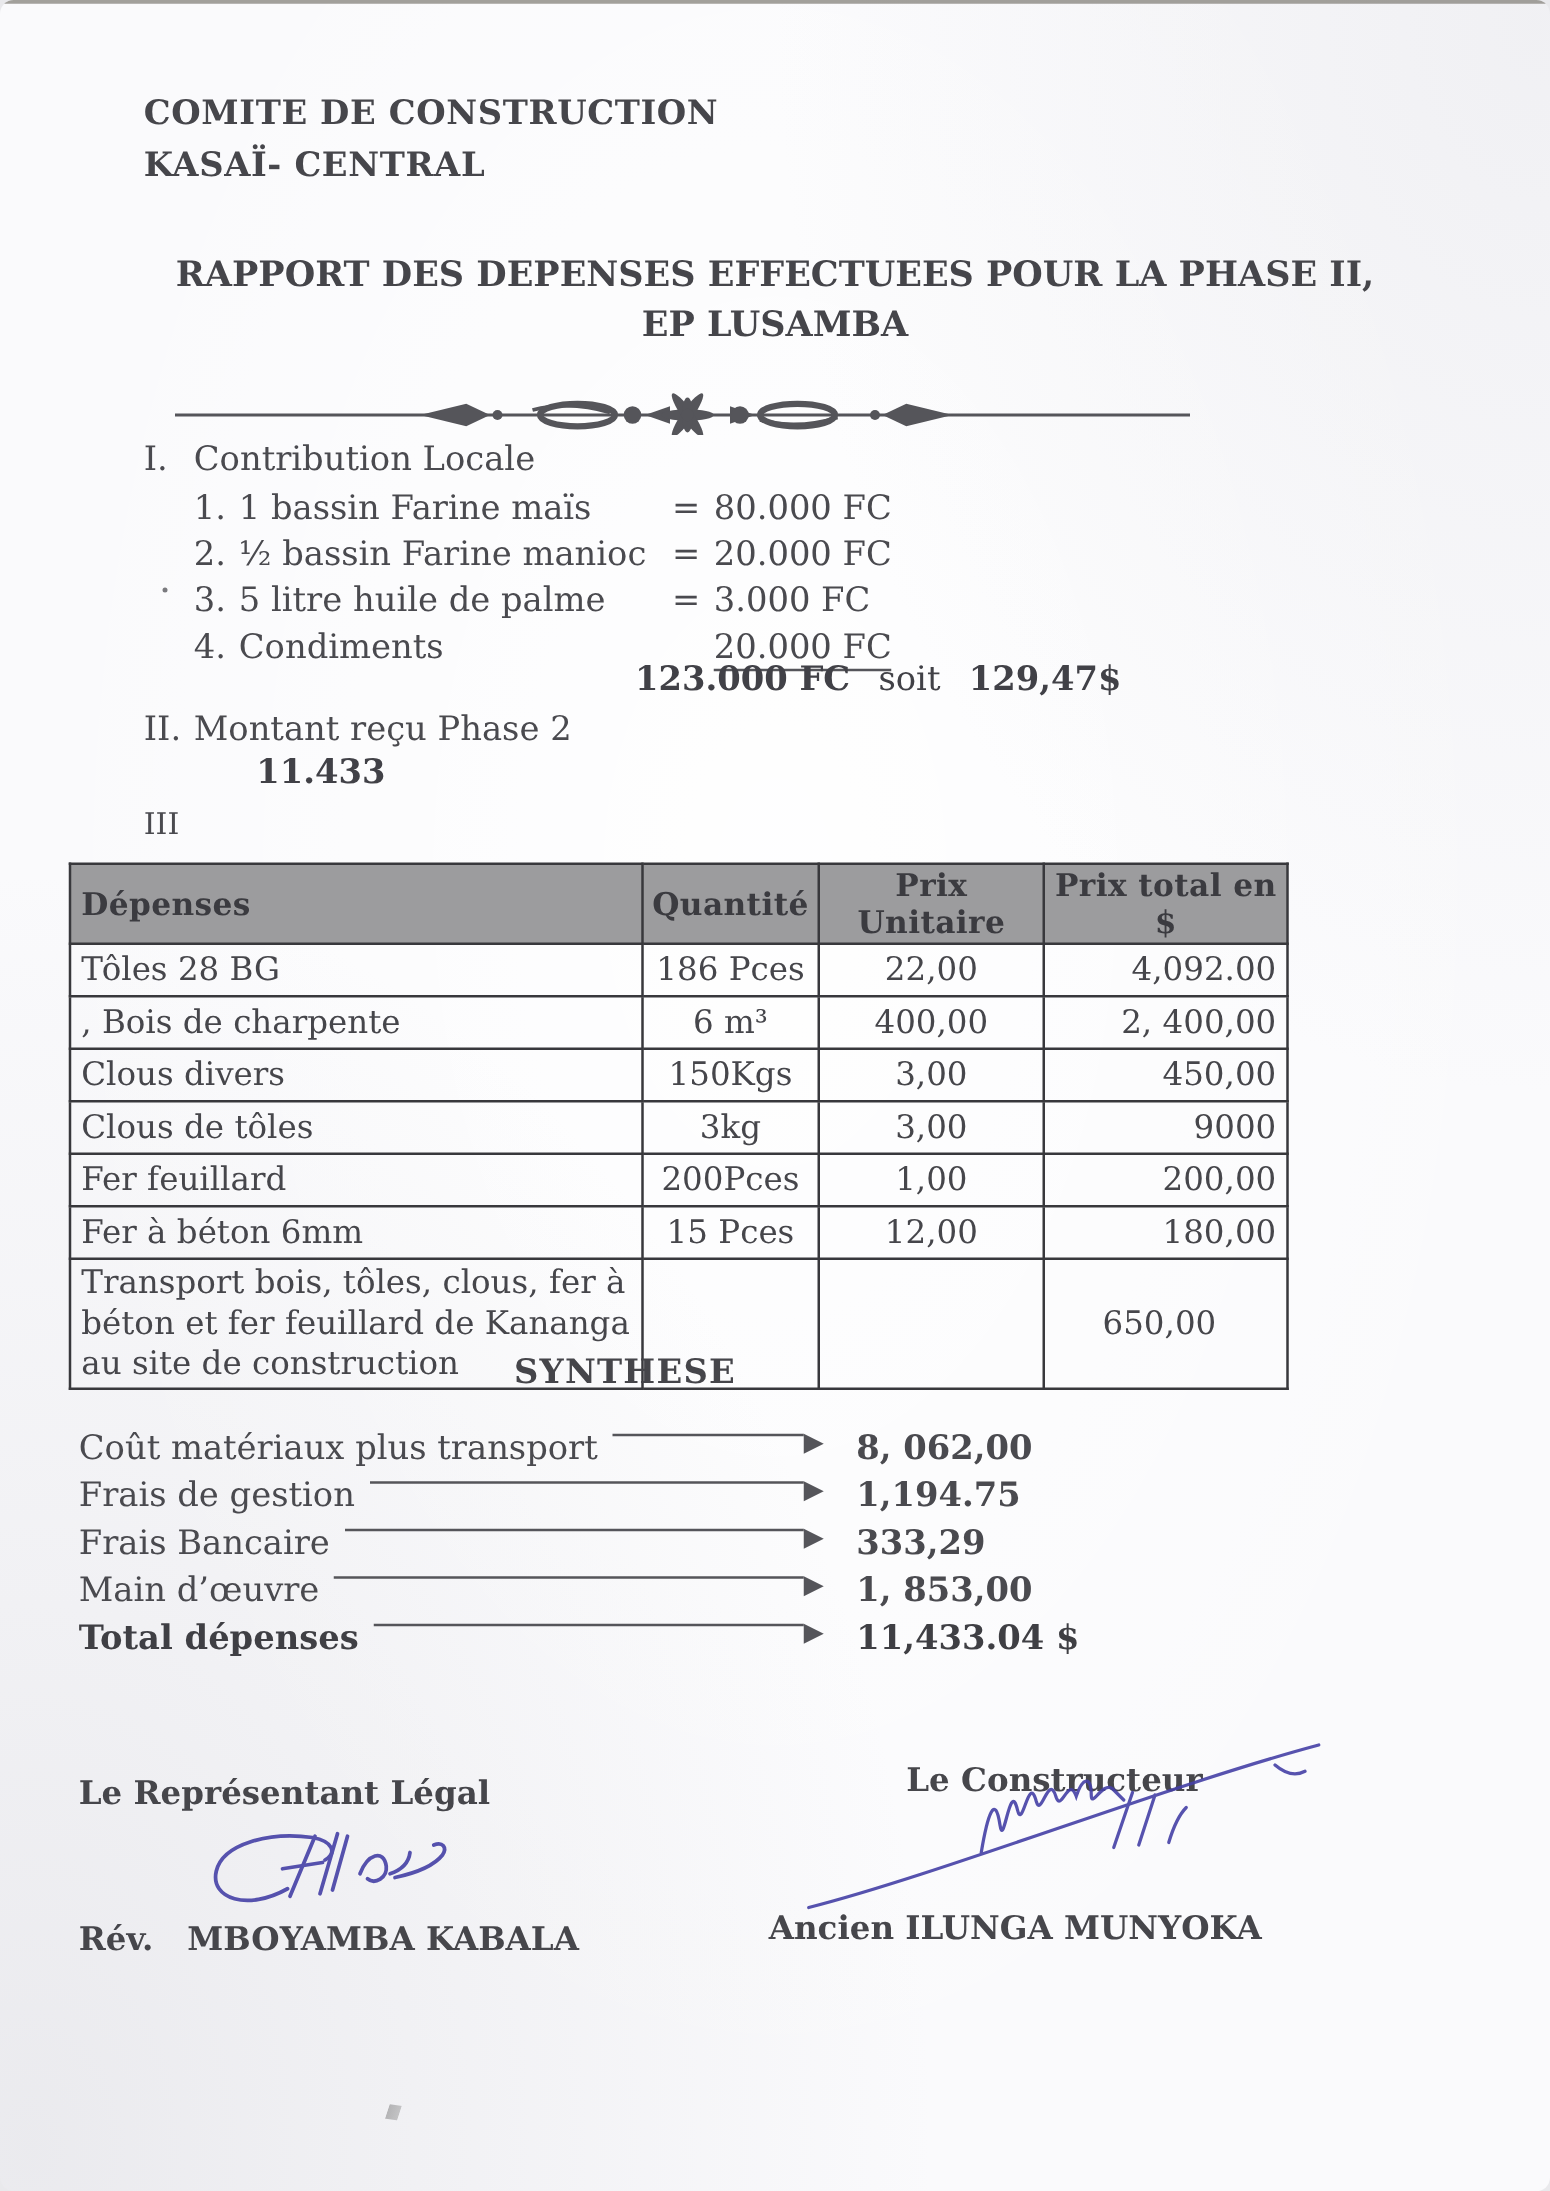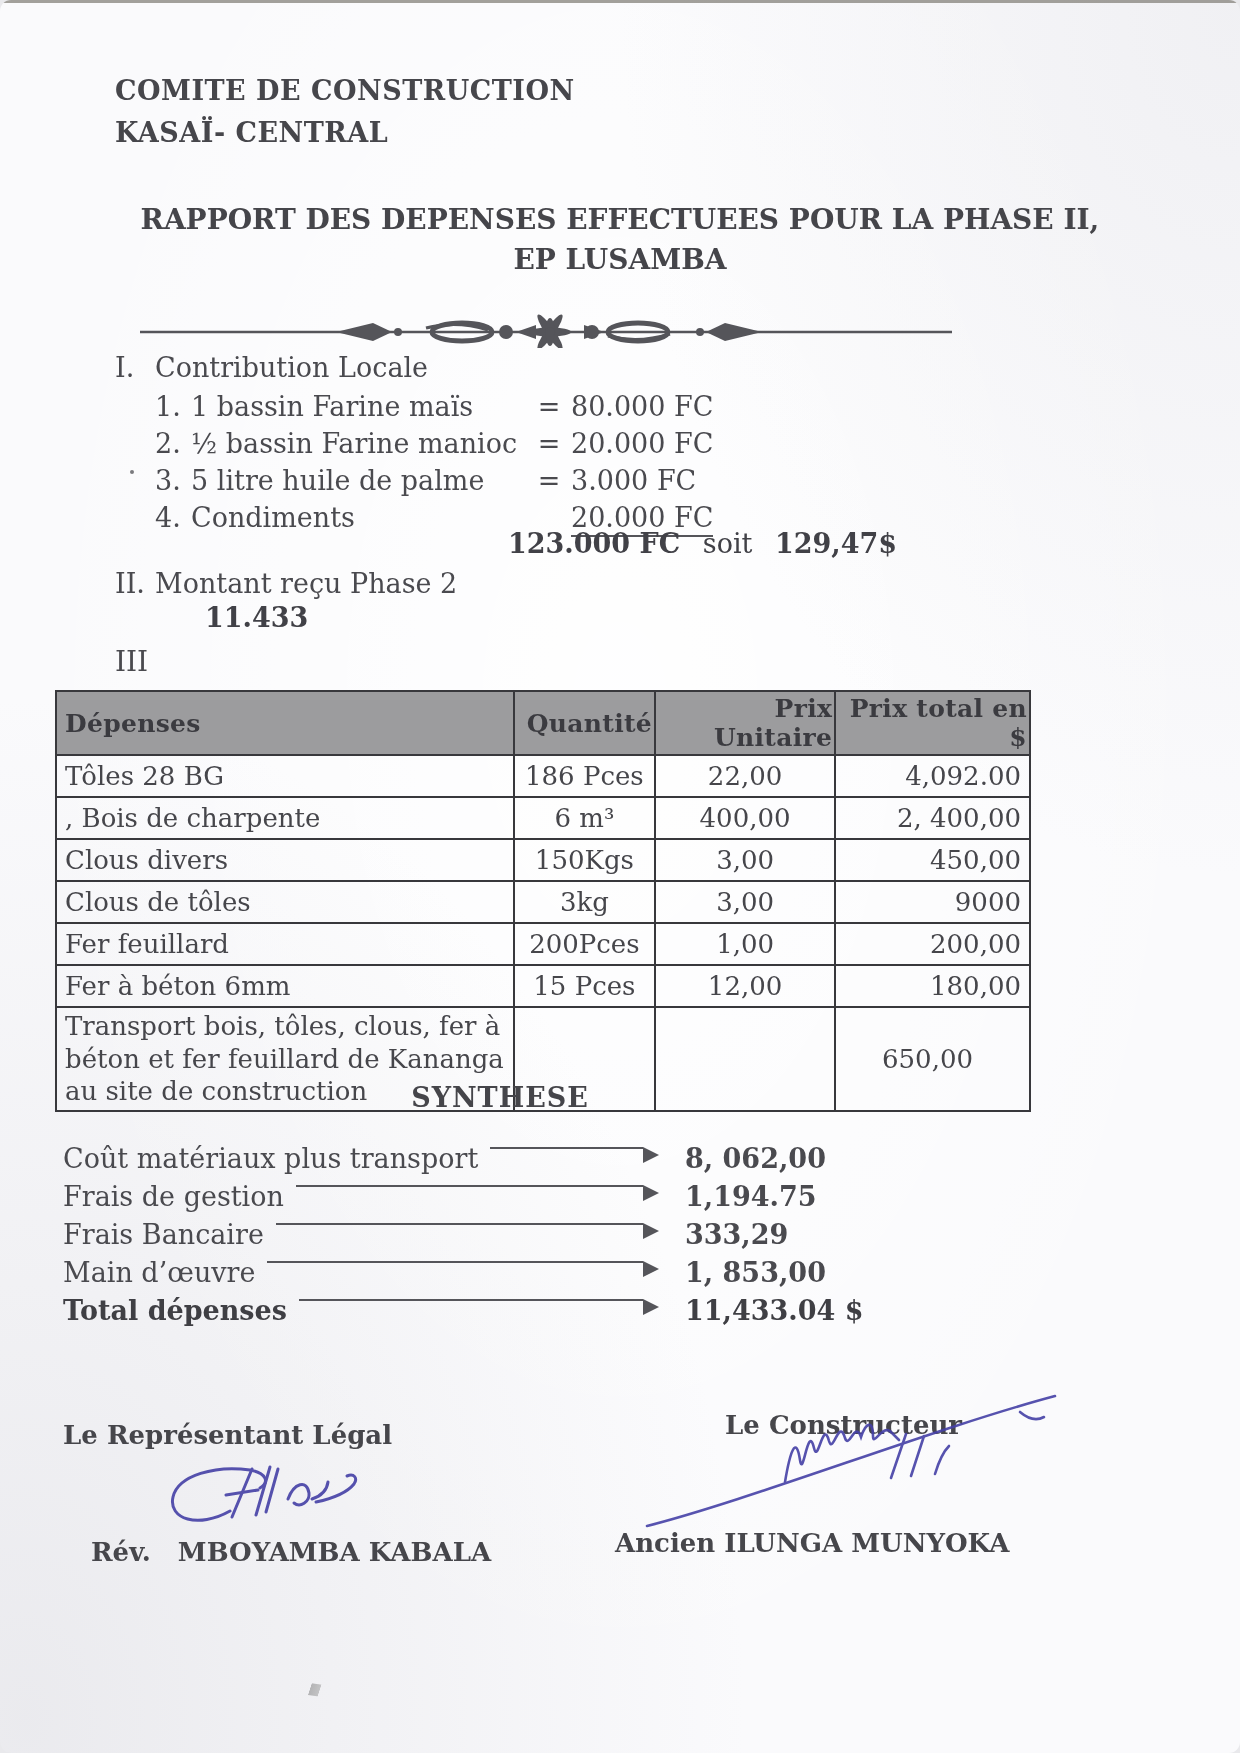--- a/index.html
+++ b/index.html
@@ -32,50 +32,50 @@
   .item .num{width:36px;}
   .item .lbl{width:336px;}
   .item .eq{width:44px;text-align:center;}
   .underl{border-bottom:2px solid #55555a;padding-bottom:2px;}
 
   .total-line{top:528px;left:508px;font-size:27px;color:#414147;}
   .total-line .soit{font-weight:normal;margin:0 14px;}
 
   .sec2{top:568px;left:115px;font-size:27px;}
   .sec2-amount{top:602px;left:205px;font-size:27px;font-weight:bold;color:#414147;}
-  .sec3{top:645px;left:115px;font-size:28px;}
+  .sec3{top:645px;left:115px;font-size:24px;}
 
   table.exp{
     top:690px;left:55px;width:976px;position:absolute;
     border-collapse:collapse;font-size:26px;color:#46464b;
   }
   table.exp th,table.exp td{border:2px solid #38383c;}
   table.exp th{
     background:#9c9c9e;color:#3b3b40;font-size:25px;height:36px;
     text-align:left;padding:2px 8px;letter-spacing:.3px;
   }
-  table.exp th.c{text-align:right;padding:2px 2px;}
+  table.exp th.c{text-align:center;padding:2px 2px;}
   table.exp td{height:36px;padding:2px 8px;line-height:1.25;}
   td.qty,td.unit{text-align:center;}
   td.tot{text-align:right;padding-right:28px;}
   td.wrap{padding:6px 10px;}
 
   .synth-title{top:1082px;left:0;width:1000px;text-align:center;font-size:27px;font-weight:bold;letter-spacing:1px;color:#45454a;}
   .synth{top:1143px;left:63px;width:822px;font-size:27px;}
   .srow{display:flex;align-items:flex-start;height:38px;}
   .srow .slbl{white-space:nowrap;margin-right:12px;}
   .srow .sline{flex:1;border-top:2px solid #55555a;height:0;margin-top:4px;}
   .srow .ahead{width:0;height:0;border-left:16px solid #55555a;border-top:8px solid transparent;border-bottom:8px solid transparent;margin-top:4px;}
   .srow .sval{width:200px;margin-left:26px;white-space:nowrap;font-weight:bold;}
   .srow.total .slbl,.srow.total .sval{font-weight:bold;color:#3f3f44;}
 
   .sig-title{font-size:26px;font-weight:bold;color:#46464b;}
   .sig-name{font-size:26px;font-weight:bold;color:#46464b;white-space:pre;}
   .lt{top:1420px;left:63px;}
-  .ln{top:1537px;left:63px;margin-left:28px;}
+  .ln{top:1537px;left:63px;}
   .rt{top:1410px;left:725px;}
   .rn2{top:1528px;left:615px;}
   .sig-svg{pointer-events:none;}
 
   .smudge{top:1684px;left:285px;width:62px;height:12px;opacity:.45;
     background:linear-gradient(100deg,transparent 40%,#6b6b6b 41%,#8a8a8a 55%,transparent 56%);
     transform:rotate(8deg);}
   .straydot{top:470px;left:130px;width:4px;height:4px;border-radius:50%;background:#7a7a7e;}
 </style>
 </head>

